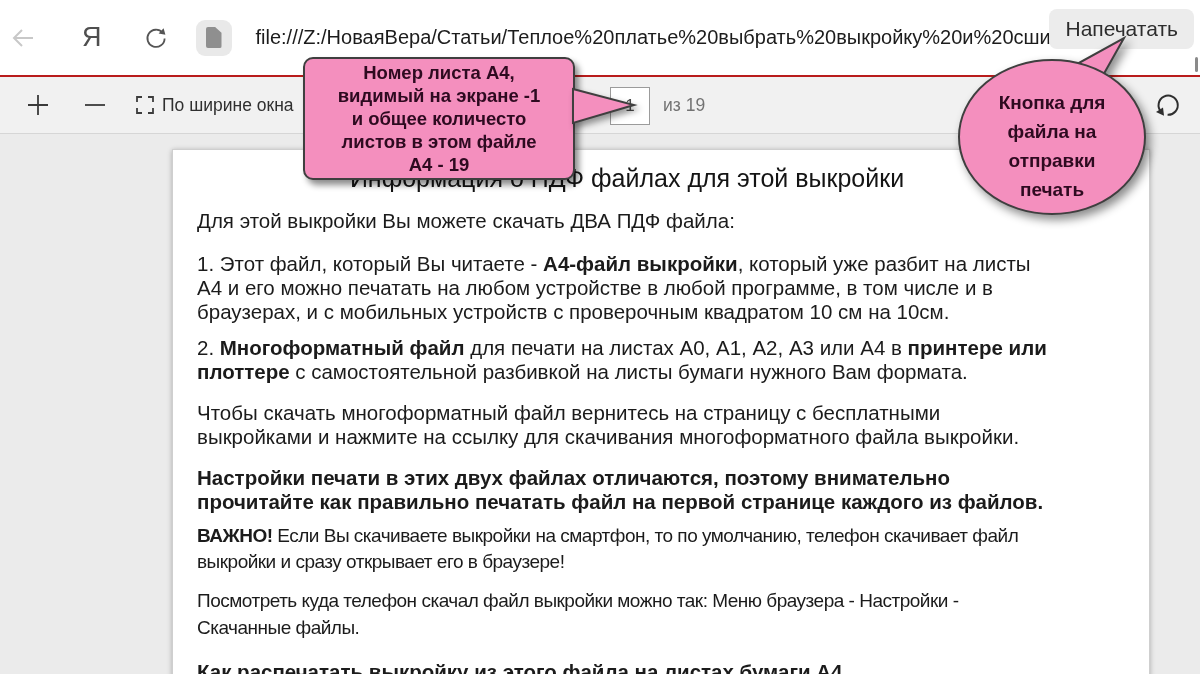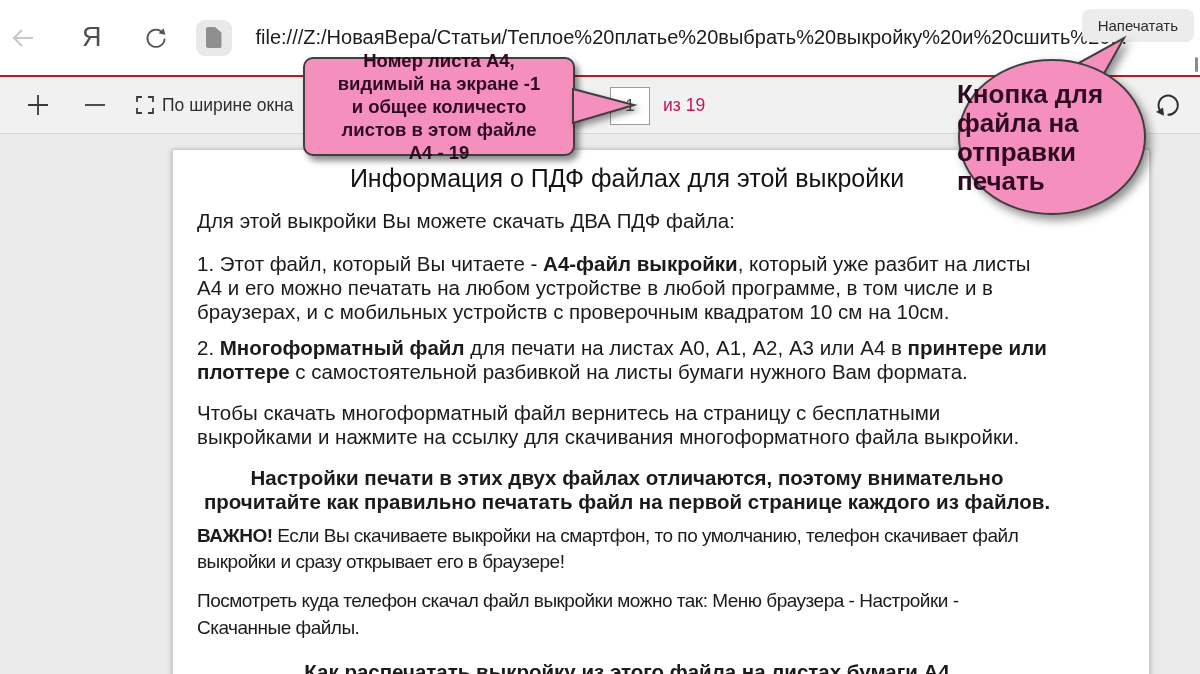--- a/index.html
+++ b/index.html
@@ -12,59 +12,59 @@
 
   
   .topbar{position:absolute;top:0;left:0;width:1200px;height:75px;background:#fff;display:flex;align-items:center;z-index:10}
   .icon-btn{display:flex;align-items:center;justify-content:center;background:none;border:none;cursor:pointer}
   .back{margin-left:10px}
   .ya-logo{margin-left:46px;font-size:27px;color:#4f4f4f;font-weight:400}
   .reload{margin-left:40px}
   .file-chip{margin-left:28px;width:36px;height:36px;background:#e9e9e9;border-radius:9px;display:flex;align-items:center;justify-content:center}
   .file-glyph{width:16px;height:21px;background:#8f8f8f;border-radius:2px;clip-path:polygon(0 0,60% 0,100% 27%,100% 100%,0 100%)}
   .url{margin-left:24px;font-size:20px;color:#1c1c1c;white-space:nowrap}
-  .print-btn{position:absolute;right:6px;top:9px;background:#ececec;border:none;border-radius:8px;padding:8px 16px;font-size:15px;color:#2d2d2d;font-family:"Liberation Sans",sans-serif;cursor:pointer}
+  .print-btn{position:absolute;right:6px;top:9px;background:#ececec;border:none;border-radius:8px;padding:8px 16px;font-size:21px;color:#2d2d2d;font-family:"Liberation Sans",sans-serif;cursor:pointer}
   .edge-mark{position:absolute;right:2px;top:57px;width:3px;height:15px;background:#8a8a8a;border-radius:2px;z-index:12}
 
   
   .toolbar{position:absolute;top:75px;left:0;width:1200px;height:59px;background:var(--toolbar-bg);border-top:2px solid #b91c1c;border-bottom:1px solid #d6d6d6;display:flex;align-items:center;z-index:10}
   .tb-zoom-in{margin-left:26px}
   .tb-zoom-out{margin-left:34px}
   .tb-fit{margin-left:28px}
   .fit-label{margin-left:6px;font-size:17.5px;color:#2f2f2f}
   .page-input{position:absolute;left:610px;top:10px;width:40px;height:38px;border:1px solid #9b9b9b;background:#fff;text-align:center;font-size:17px;color:#4c4c4c;font-family:"Liberation Sans",sans-serif}
-  .page-total{position:absolute;left:663px;top:0;height:100%;display:flex;align-items:center;font-size:17.5px;color:#be185d}
+  .page-total{position:absolute;left:663px;top:0;height:100%;display:flex;align-items:center;font-size:17.5px;color:#737373}
   .tb-rotate{position:absolute;right:16px;top:0;height:100%;display:flex;align-items:center}
 
   
   .viewer{position:absolute;top:134px;left:0;width:1200px;height:540px;background:var(--viewer-bg);z-index:1}
   .page{position:absolute;left:172px;top:15px;width:978px;height:620px;background:#fff;border:1px solid #cfcfcf;box-shadow:0 1px 5px rgba(0,0,0,.28);padding:14px 92px 0 24px}
   .doc-title{font-size:25px;color:#141414;text-align:center;font-weight:400;white-space:nowrap}
   .p{font-size:20.5px;line-height:1.17;color:#1b1b1b}
   .mt-intro{margin-top:16px}
   .mt-a{margin-top:19px}
   .mt-b{margin-top:12px}
   .mt-c{margin-top:17px}
-  .b-center{font-weight:bold;text-align:center}
+  .b-center{font-weight:bold;text-align:left}
   .narrow{font-size:19px;letter-spacing:-0.5px;line-height:1.38}
   .mt-d{margin-top:9px}
   .mt-e{margin-top:13px}
   .mt-f{margin-top:19px}
 
   
-  .callout-box{position:absolute;left:303px;top:57px;width:272px;height:99px;background:var(--pink);
+  .callout-box{position:absolute;left:303px;top:57px;width:272px;height:123px;background:var(--pink);
     border:2px solid var(--callout-border);border-radius:10px;z-index:30;box-shadow:4px 5px 6px rgba(0,0,0,.45);
     display:flex;flex-direction:column;justify-content:center;text-align:center;
     font-weight:bold;font-size:18.5px;line-height:23px;color:var(--callout-text)}
   .callout-arrow{position:absolute;left:572px;top:83px;z-index:31;filter:drop-shadow(3px 4px 3px rgba(0,0,0,.4))}
   .callout-arrow polygon{fill:var(--pink);stroke:var(--callout-border);stroke-width:2}
   .bubble-svg{position:absolute;left:948px;top:28px;z-index:30;filter:drop-shadow(4px 5px 5px rgba(0,0,0,.45))}
   .bubble-svg .shape{fill:var(--pink);stroke:var(--callout-border);stroke-width:2}
-  .bubble-text{position:absolute;left:957px;top:80px;width:190px;z-index:31;
-    font-weight:bold;font-size:26px;line-height:29px;color:var(--callout-text)}
+  .bubble-text{position:absolute;left:957px;top:88px;width:190px;z-index:31;text-align:center;
+    font-weight:bold;font-size:19px;line-height:29px;color:var(--callout-text)}
 
   svg{display:block}
 </style>
 </head>
 <body>
 
 <div class="screen">
 
   <div class="topbar">
     <button class="icon-btn back">

